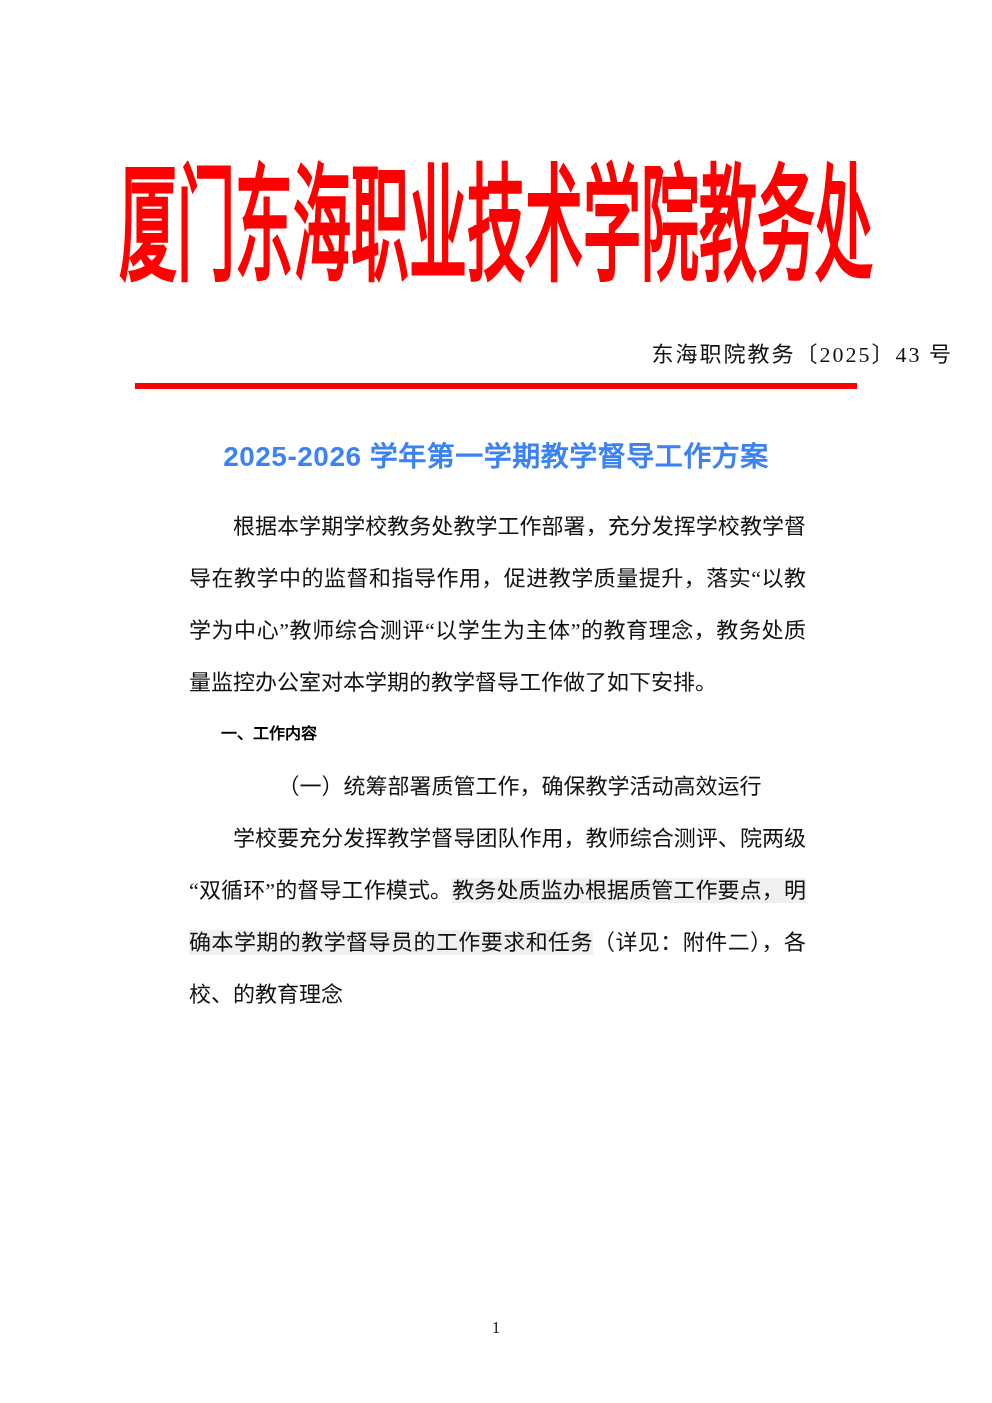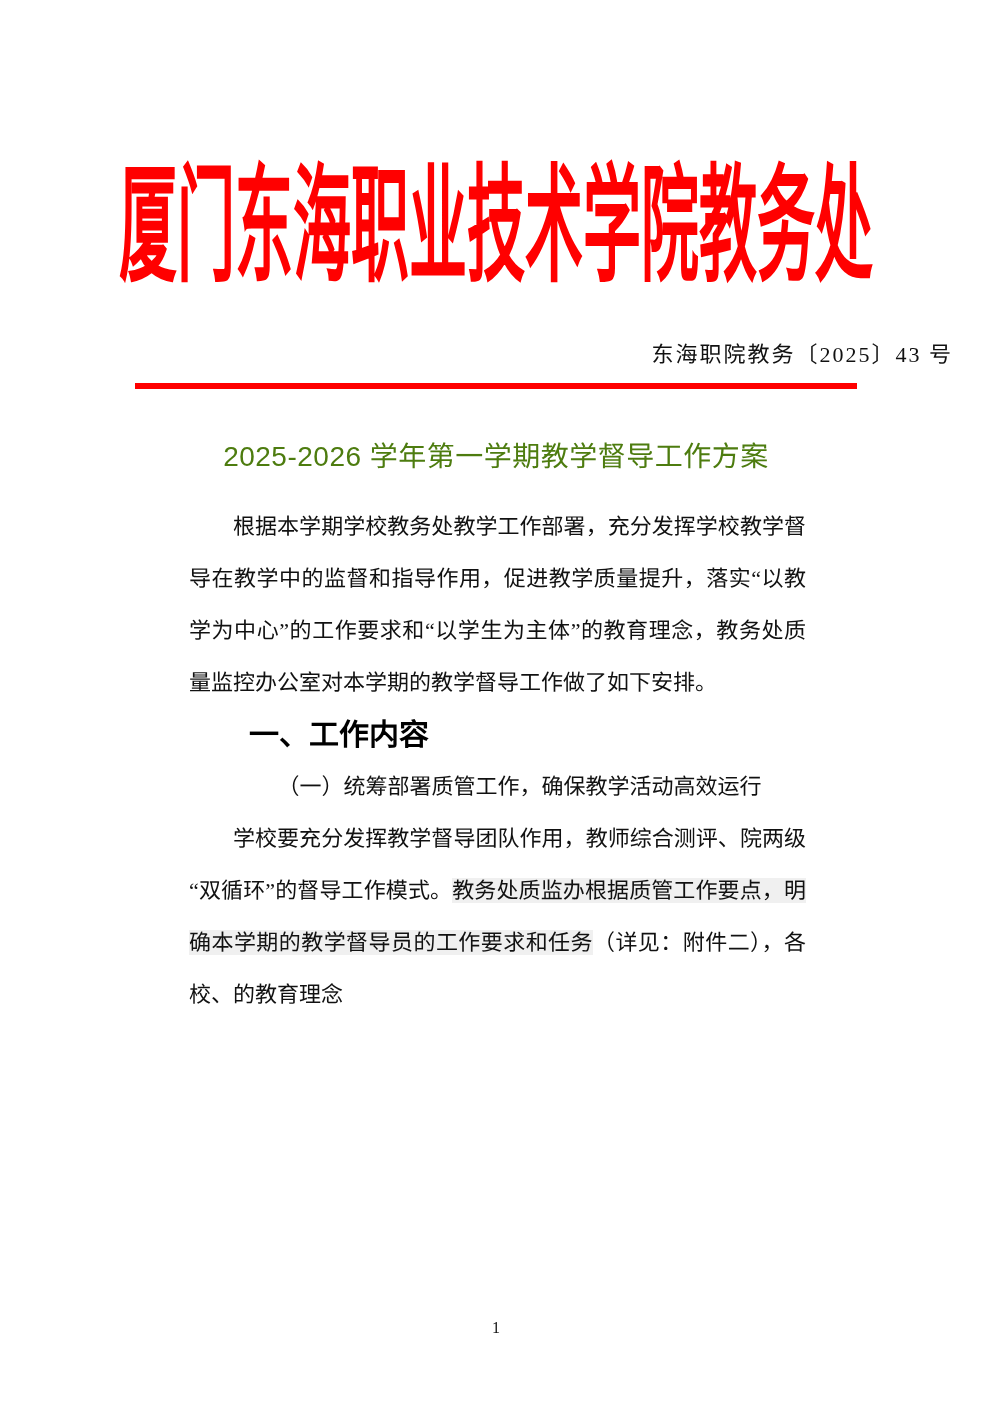--- a/index.html
+++ b/index.html
@@ -53,40 +53,40 @@
     width:722px;
     height:6px;
     margin:14px auto 0 auto;
     background:var(--red);
   }
   
   .doc-title{
     margin-top:48px;
     text-align:center;
     font-family:"Liberation Sans","DejaVu Sans",sans-serif;
-    font-weight:normal;
+    font-weight:bold;
     font-size:28px;
     line-height:40px;
     letter-spacing:0.5px;
-    color:#4d7c0f;
+    color:#3b82f6;
   }
   
   .doc-body{
     margin-top:24px;
     padding:0 147px 0 150px;
     font-size:22px;
     line-height:52px;
     text-align:justify;
     color:var(--ink);
   }
   .doc-body p{margin:0;text-indent:2em;}
   .doc-body p.heading{
-    font-family:Liberation Serif, serif;
+    font-family:Liberation Mono, monospace;
     font-weight:bold;
-    font-size:30px;
+    font-size:16px;
     text-align:left;
     color:#000;
   }
   .doc-body p.subheading{
     text-align:center;
   }
   .doc-body span.hl{
     background:var(--hl);
   }
   
@@ -112,21 +112,21 @@
     <span class="header-title">厦门东海职业技术学院教务处</span>
   </div>
 
   <div class="doc-number">东海职院教务〔2025〕43 号</div>
 
   <div class="red-line"></div>
 
   <h1 class="doc-title">2025-2026 学年第一学期教学督导工作方案</h1>
 
   <div class="doc-body">
-      <p class="para"><span>根据本学期学校教务处教学工作部署，充分发挥学校教学督导在教学中的监督和指导作用，促进教学质量提升，落实“以教学为中心”的工作要求和“以学生为主体”的教育理念，教务处质量监控办公室对本学期的教学督导工作做了如下安排。</span></p>
+      <p class="para"><span>根据本学期学校教务处教学工作部署，充分发挥学校教学督导在教学中的监督和指导作用，促进教学质量提升，落实“以教学为中心”教师综合测评“以学生为主体”的教育理念，教务处质量监控办公室对本学期的教学督导工作做了如下安排。</span></p>
       <p class="heading"><span>一、工作内容</span></p>
       <p class="subheading"><span>（一）统筹部署质管工作，确保教学活动高效运行</span></p>
       <p class="para"><span>学校要充分发挥教学督导团队作用，教师综合测评、院两级“双循环”的督导工作模式。</span><span class="hl">教务处质监办根据质管工作要点，明确本学期的教学督导员的工作要求和任务</span><span>（详见：附件二），各校、的教育理念</span></p>
     </div>
 
   <div class="footer">
     <span class="pagenum">1</span>
   </div>
 
 </div>

